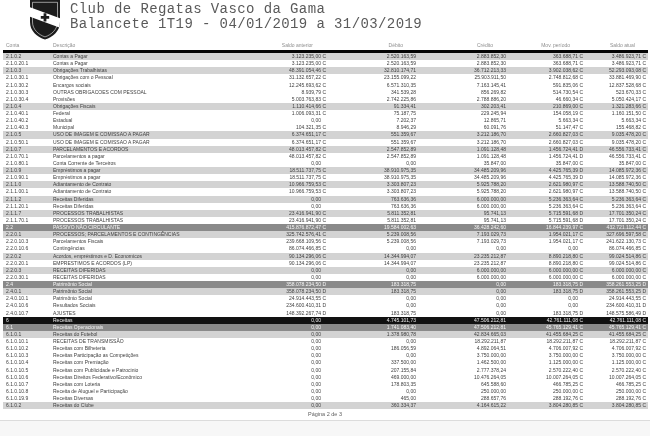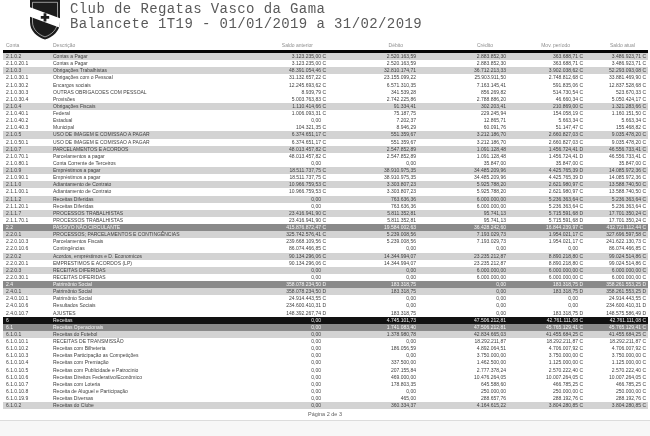--- a/index.html
+++ b/index.html
@@ -71,21 +71,21 @@
       <g clip-path="url(#shield-clip)">
         <rect x="-8" y="13" width="56" height="9" fill="#ffffff" transform="rotate(20 18 18)"></rect>
         <path d="M16.6 13.2 h2.8 v2.8 h2.8 v2.8 h-2.8 v2.8 h-2.8 v-2.8 h-2.8 v-2.8 h2.8 z" fill="#1c1c1c"></path>
       </g>
       <path d="M5.5 2.3 H30.5 V22 C30.5 29.3 24.6 34.7 18 36.9 C11.4 34.7 5.5 29.3 5.5 22 Z" fill="none" stroke="#ffffff" stroke-width="1" opacity="0.55"></path>
     </svg>
   </div>
 
   <div class="title-block">
     <div>Club de Regatas Vasco da Gama</div>
-    <div>Balancete 1T19 - 01/01/2019 a 31/02/2019</div>
+    <div>Balancete 1T19 - 04/01/2019 a 31/03/2019</div>
   </div>
 
   <div class="thead">
     <div class="c-conta">Conta</div>
     <div class="c-desc">Descrição</div>
     <div class="c-sa num-h">Saldo anterior</div>
     <div class="c-deb num-h">Débito</div>
     <div class="c-cred num-h">Crédito</div>
     <div class="c-mov num-h">Mov. período</div>
     <div class="c-saldo num-h">Saldo atual</div>

